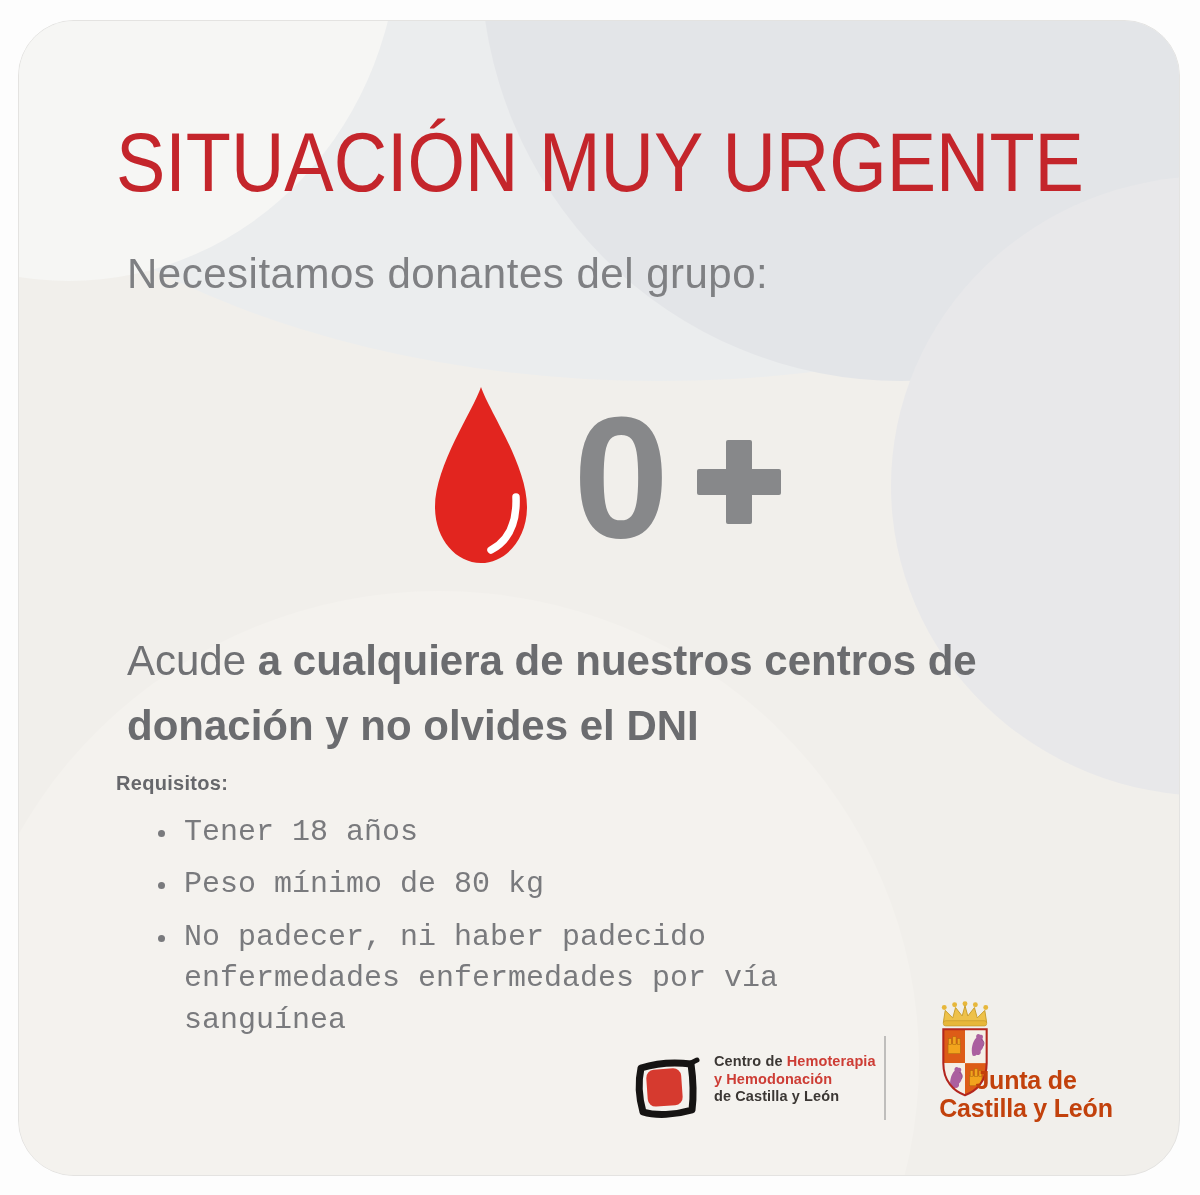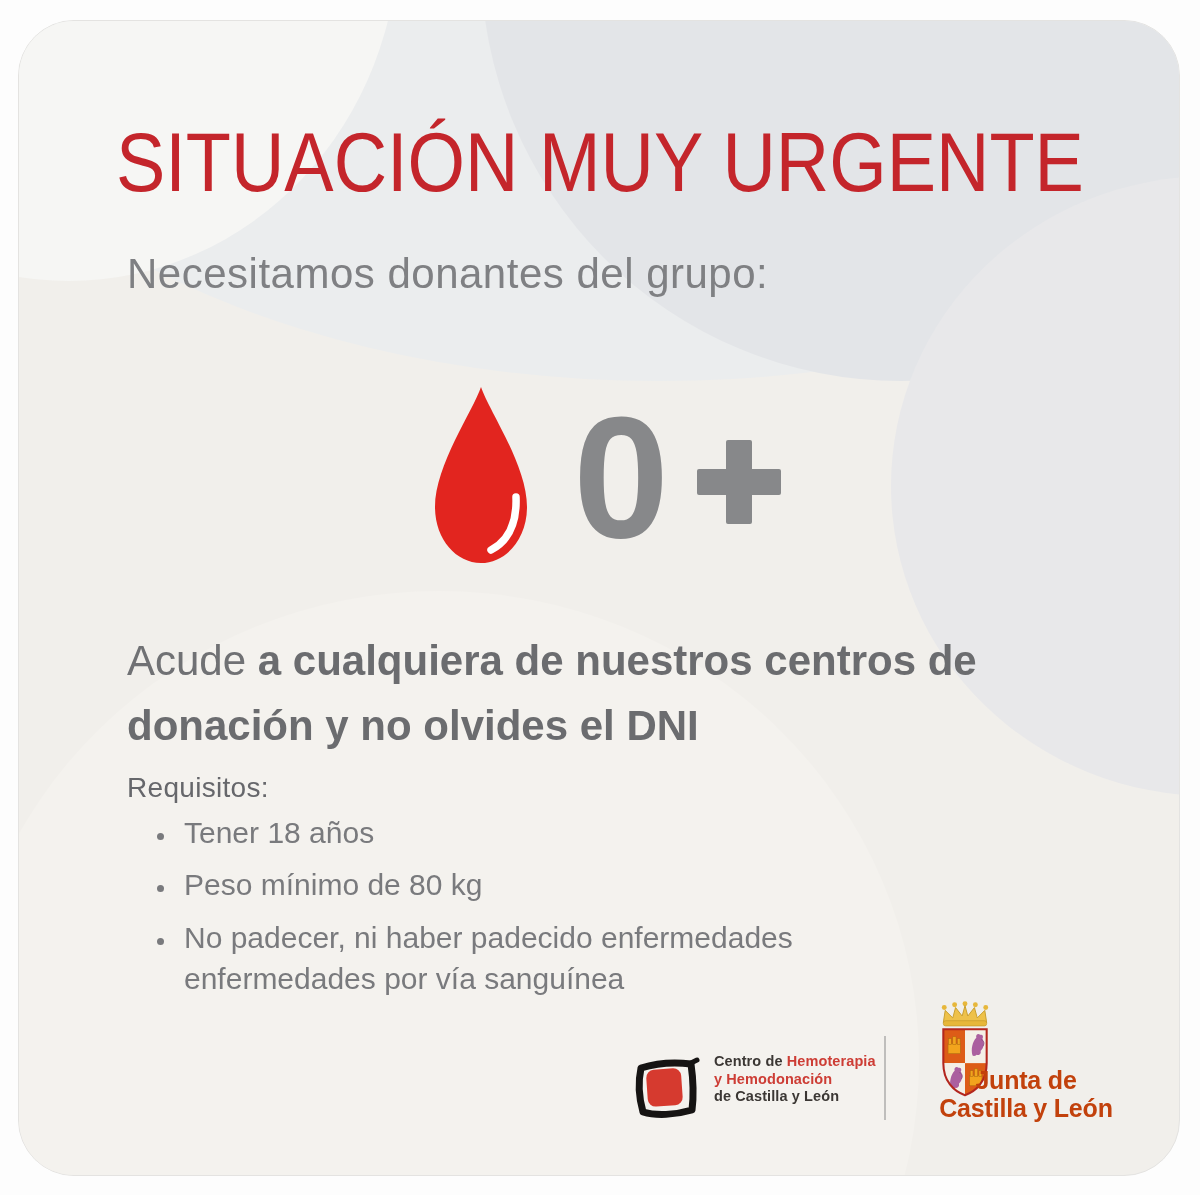--- a/index.html
+++ b/index.html
@@ -50,30 +50,31 @@
   .plus-icon::before{left:0;top:29px;width:84px;height:26px;}
   .plus-icon::after{left:29px;top:0;width:26px;height:84px;}
 
   .cta{
     position:absolute;left:127px;top:628px;width:910px;
     font-size:42px;line-height:1.55;color:#707174;
   }
   .cta b{font-weight:700;color:#6b6c6f;}
 
   .req-label{
-    position:absolute;left:127px;top:772px;
-    font-size:28px;font-weight:400;color:#66676b;letter-spacing:.3px;
+    position:absolute;left:116px;top:772px;
+    font-size:20px;font-weight:700;color:#66676b;letter-spacing:.3px;
   }
   .req-list{
     position:absolute;left:140px;top:812px;width:700px;
     margin:0;padding:0 0 0 38px;
   }
   .req-list li{
     font-size:30px;color:#797a7d;line-height:1.38;margin:0 0 11px 0;
     padding-left:6px;
+    font-family:Liberation Mono, monospace;
   }
   .req-list li::marker{color:#797a7d;font-size:24px;}
 
   .footer{position:absolute;left:0;top:990px;width:1200px;height:170px;}
   .chem-logo{position:absolute;left:630px;top:1053px;width:76px;height:76px;}
   .chem-text{
     position:absolute;left:714px;top:1063px;
     font-size:14.5px;font-weight:700;line-height:1.22;color:#3b3734;
     letter-spacing:.1px;
   }

